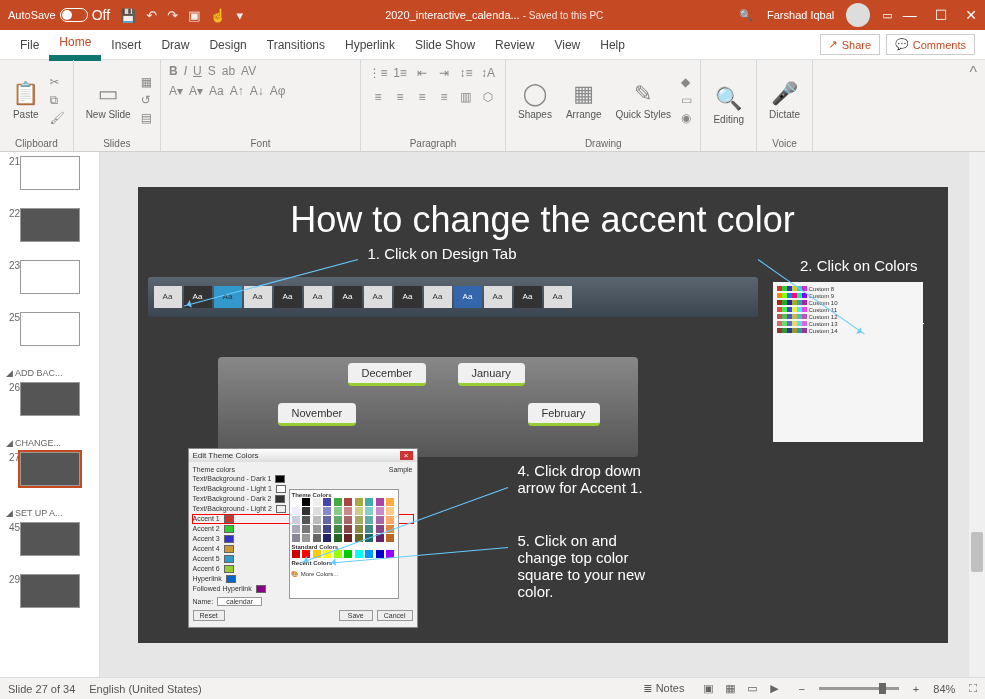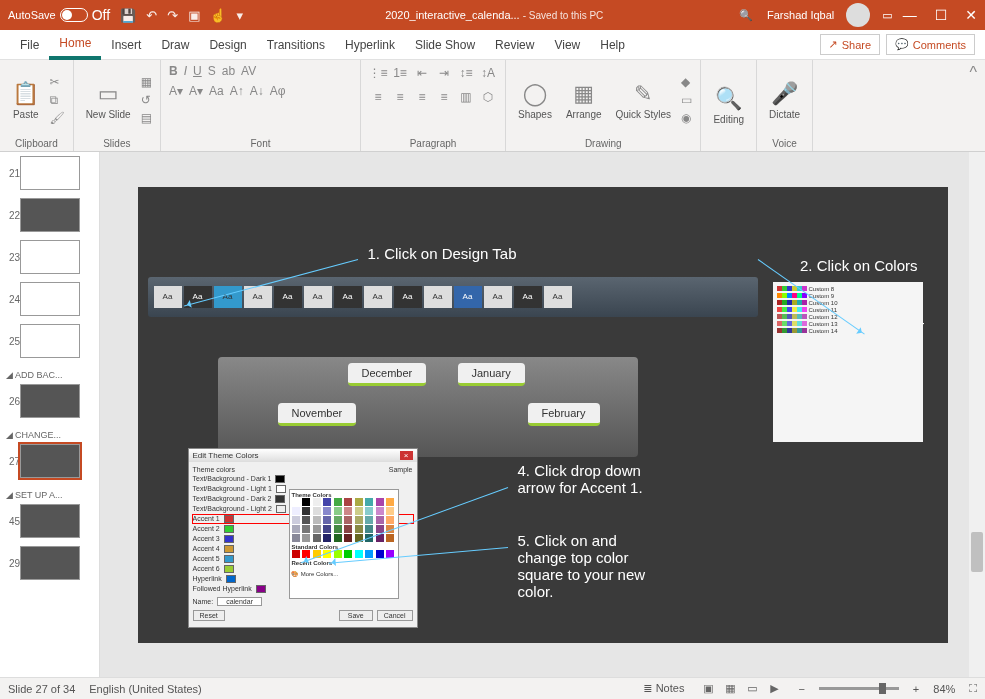--- a/index.html
+++ b/index.html
@@ -14,40 +14,40 @@
 .qat span { opacity: 0.9; font-size: 13px; }
 .doc-title { flex: 1; text-align: center; }
 .doc-title .saved { opacity: 0.85; font-size: 10px; }
 .user-area { display: flex; align-items: center; gap: 12px; }
 .avatar { width: 24px; height: 24px; border-radius: 50%; background: #ddd; }
 .win-controls { display: flex; gap: 18px; margin-left: 10px; font-size: 14px; }
 
 
 .ribbon-tabs { background: #fff; height: 30px; display: flex; align-items: center; border-bottom: 1px solid #e1e1e1; padding: 0 10px; font-size: 12px; color: #444; }
 .ribbon-tabs .tab { padding: 6px 10px; cursor: pointer; }
-.ribbon-tabs .tab.active { color: #C54A23; border-bottom: 4px solid #0f766e; }
+.ribbon-tabs .tab.active { color: #C54A23; border-bottom: 6px solid #0f766e; }
 .ribbon-tabs .spacer { flex: 1; }
 .ribbon-tabs .share-btn, .ribbon-tabs .comments-btn { color: #C54A23; border: 1px solid #ccc; padding: 3px 8px; margin-left: 6px; font-size: 11px; display: flex; align-items: center; gap: 4px; }
 
 
 .ribbon { background: #f3f2f1; height: 92px; display: flex; border-bottom: 1px solid #d0d0d0; }
 .group { border-right: 1px solid #d8d8d8; padding: 4px 8px 2px; display: flex; flex-direction: column; justify-content: space-between; }
 .group-label { font-size: 10px; color: #666; text-align: center; padding-top: 2px; }
 .group-body { display: flex; gap: 6px; align-items: center; flex: 1; }
 .big-btn { display: flex; flex-direction: column; align-items: center; font-size: 10px; color: #555; padding: 2px 4px; }
 .big-btn .ico { font-size: 22px; color: #888; margin-bottom: 2px; }
 .small-col { display: flex; flex-direction: column; gap: 4px; font-size: 12px; color: #888; }
 .font-row { display: flex; gap: 6px; color: #888; font-size: 12px; align-items: center; }
 .btnrow { display: flex; gap: 4px; }
 .gbtn { width: 18px; height: 18px; display: flex; align-items: center; justify-content: center; color: #888; font-size: 12px; }
 
 
 .main { display: flex; height: 525px; }
 .thumb-panel { width: 100px; background: #fff; border-right: 1px solid #ddd; overflow: hidden; padding: 4px; }
-.thumb { display: flex; align-items: center; gap: 0; margin-bottom: 8px; }
+.thumb { display: flex; gap: 0; margin-bottom: 18px; }
 .thumb .num { font-size: 10px; color: #666; width: 16px; text-align: right; }
 .thumb .prev { width: 60px; height: 34px; background: #555; border: 1px solid #999; }
 .thumb.active .prev { outline: 2px solid #C54A23; }
 .section-hdr { font-size: 9px; color: #666; padding: 4px 2px; display: flex; align-items: center; gap: 2px; }
 
 .slide-area { flex: 1; background: #e6e6e6; position: relative; display: flex; align-items: center; justify-content: center; }
 .slide-area .scrollbar-v { position: absolute; right: 0; top: 0; bottom: 0; width: 16px; background: #f0f0f0; }
 .slide-area .scroll-thumb { position: absolute; width: 12px; left: 2px; top: 380px; height: 40px; background: #c0c0c0; border-radius: 2px; }
 
 .slide { width: 810px; height: 456px; background: #3a3a3a; position: relative; color: #fff; }
@@ -268,24 +268,20 @@
       </div>
     <div class="thumb">
         <span class="num">22</span>
         <div class="prev"></div>
       </div>
     <div class="thumb">
         <span class="num">23</span>
         <div class="prev" style="background:#fff"></div>
       </div>
     <div class="thumb">
-        <span class="num">24</span>
-        <div class="prev" style="background:#fff"></div>
-      </div>
-    <div class="thumb">
         <span class="num">25</span>
         <div class="prev" style="background:#fff"></div>
       </div>
     <div class="section-hdr">◢ <span>ADD BAC...</span></div>
     <div class="thumb">
         <span class="num">26</span>
         <div class="prev"></div>
       </div>
     <div class="section-hdr">◢ <span>CHANGE...</span></div>
     <div class="thumb active">
@@ -298,20 +294,21 @@
         <div class="prev"></div>
       </div>
     <div class="thumb">
         <span class="num">29</span>
         <div class="prev"></div>
       </div>
   </div>
 
   <div class="slide-area">
     <div class="slide">
+      <h1>How to change the accent color</h1>
       <div class="callout" style="top:58px;left:230px">1. Click on Design Tab</div>
       <div class="callout" style="top:70px;right:30px">2. Click on Colors</div>
       <div class="callout" style="top:130px;right:20px;width:150px">3. Right click calendar palette and select Edit.</div>
       <div class="callout" style="top:275px;left:380px;width:150px">4. Click drop down arrow for Accent 1.</div>
       <div class="callout" style="top:345px;left:380px;width:150px">5. Click on and change top color square to your new color.</div>
 
       <div class="mini-ribbon">
         <div class="th">Aa</div>
           <div class="th dark">Aa</div>
           <div class="th" style="background:#39c">Aa</div>

